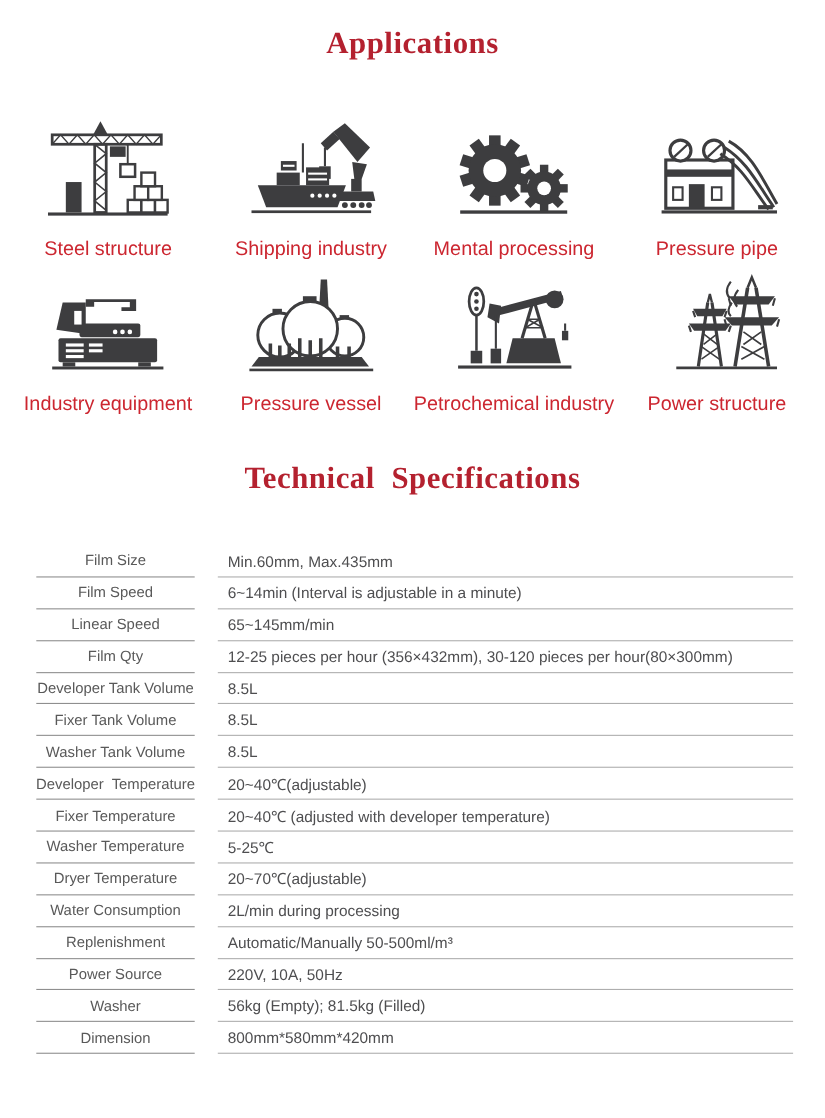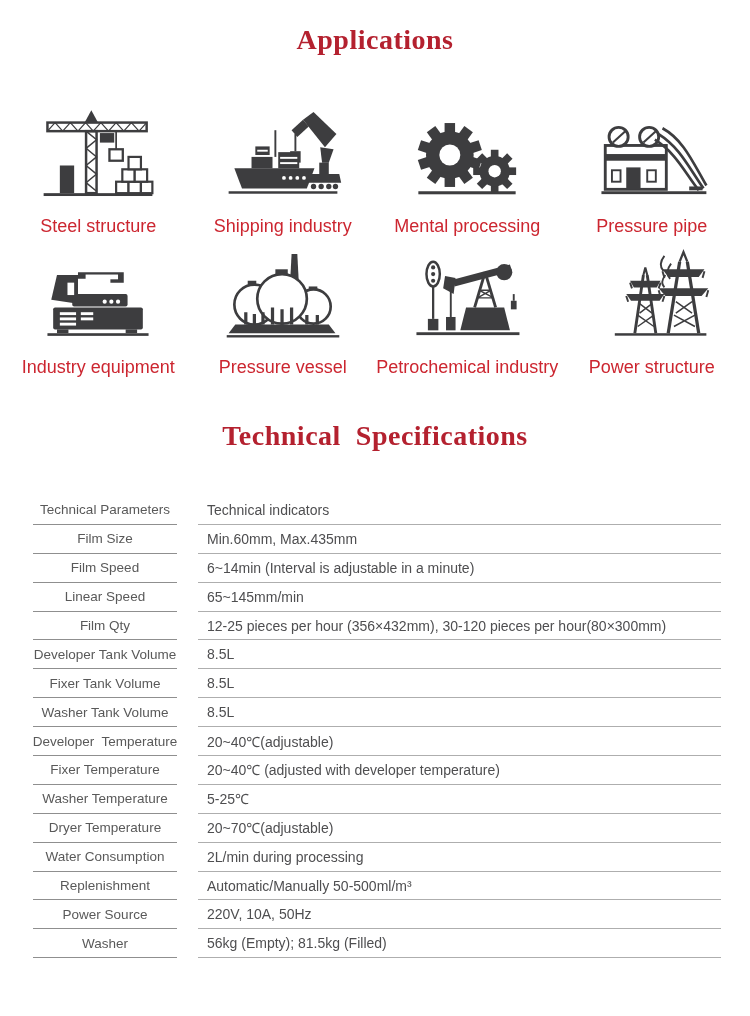--- a/index.html
+++ b/index.html
@@ -320,25 +320,20 @@
       </div>
       <div class="app-label">Power structure</div>
     </div>
 
   </div>
 
   <h2 class="section-title specs-title">Technical  Specifications</h2>
 
   <div class="spec-table">
     <div class="spec-row">
-      <div class="spec-param">Technical Parameters</div>
-      <div class="spec-gap"></div>
-      <div class="spec-value">Technical indicators</div>
-    </div>
-    <div class="spec-row">
       <div class="spec-param">Film Size</div>
       <div class="spec-gap"></div>
       <div class="spec-value">Min.60mm, Max.435mm</div>
     </div>
     <div class="spec-row">
       <div class="spec-param">Film Speed</div>
       <div class="spec-gap"></div>
       <div class="spec-value">6~14min (Interval is adjustable in a minute)</div>
     </div>
     <div class="spec-row">
@@ -399,15 +394,20 @@
     <div class="spec-row">
       <div class="spec-param">Power Source</div>
       <div class="spec-gap"></div>
       <div class="spec-value">220V, 10A, 50Hz</div>
     </div>
     <div class="spec-row">
       <div class="spec-param">Washer</div>
       <div class="spec-gap"></div>
       <div class="spec-value">56kg (Empty); 81.5kg (Filled)</div>
     </div>
+    <div class="spec-row">
+      <div class="spec-param">Dimension</div>
+      <div class="spec-gap"></div>
+      <div class="spec-value">800mm*580mm*420mm</div>
+    </div>
   </div>
 
 </div>
 
 </body></html>

